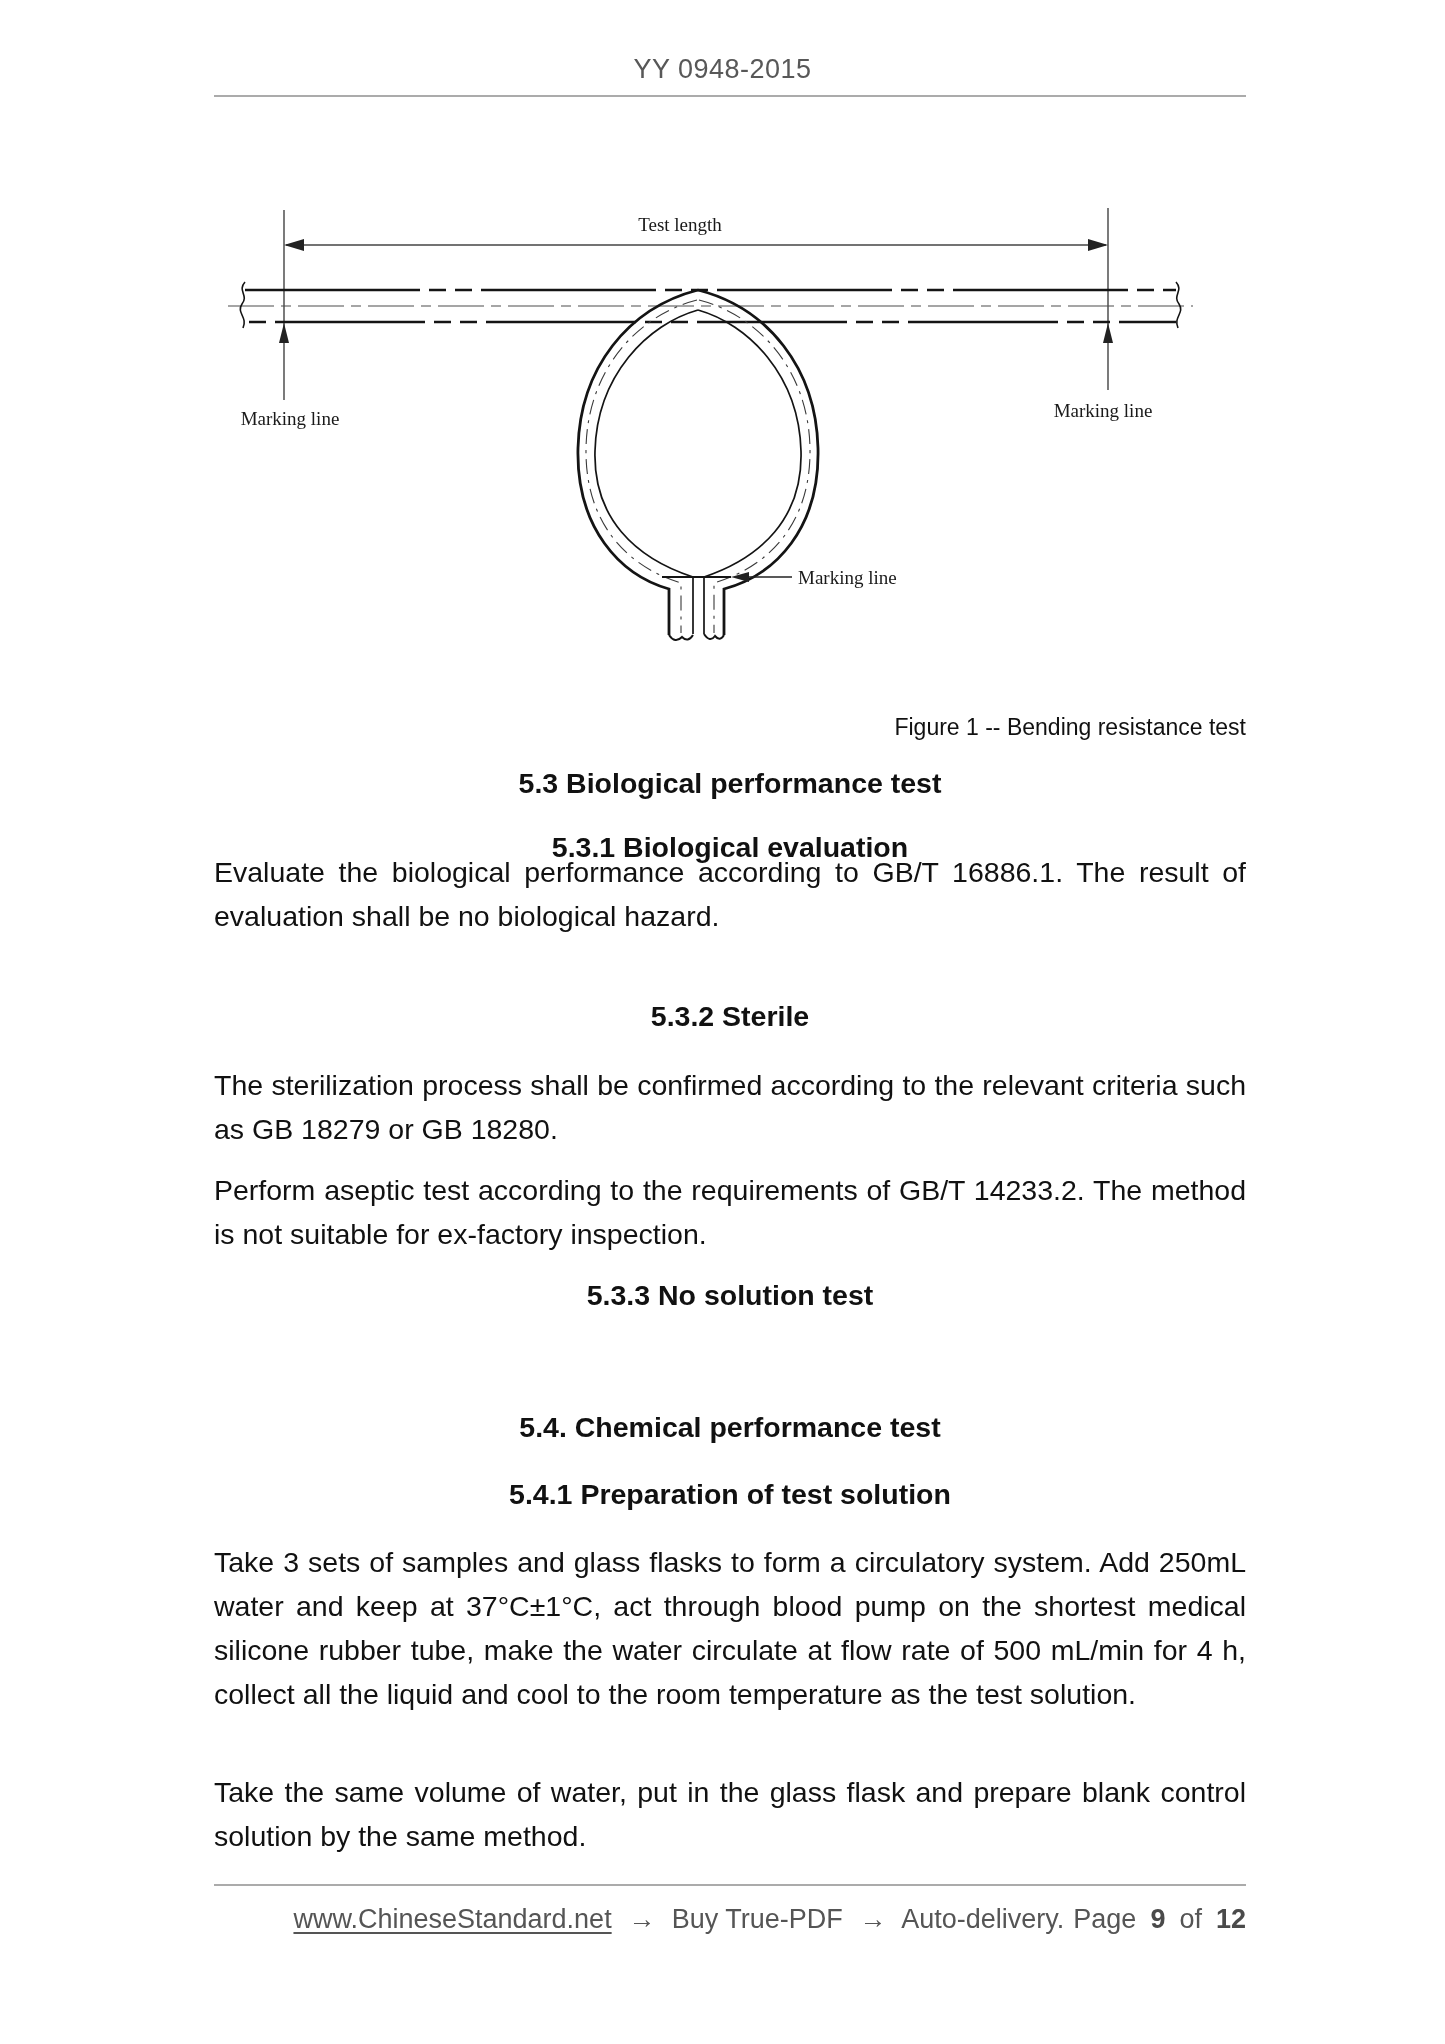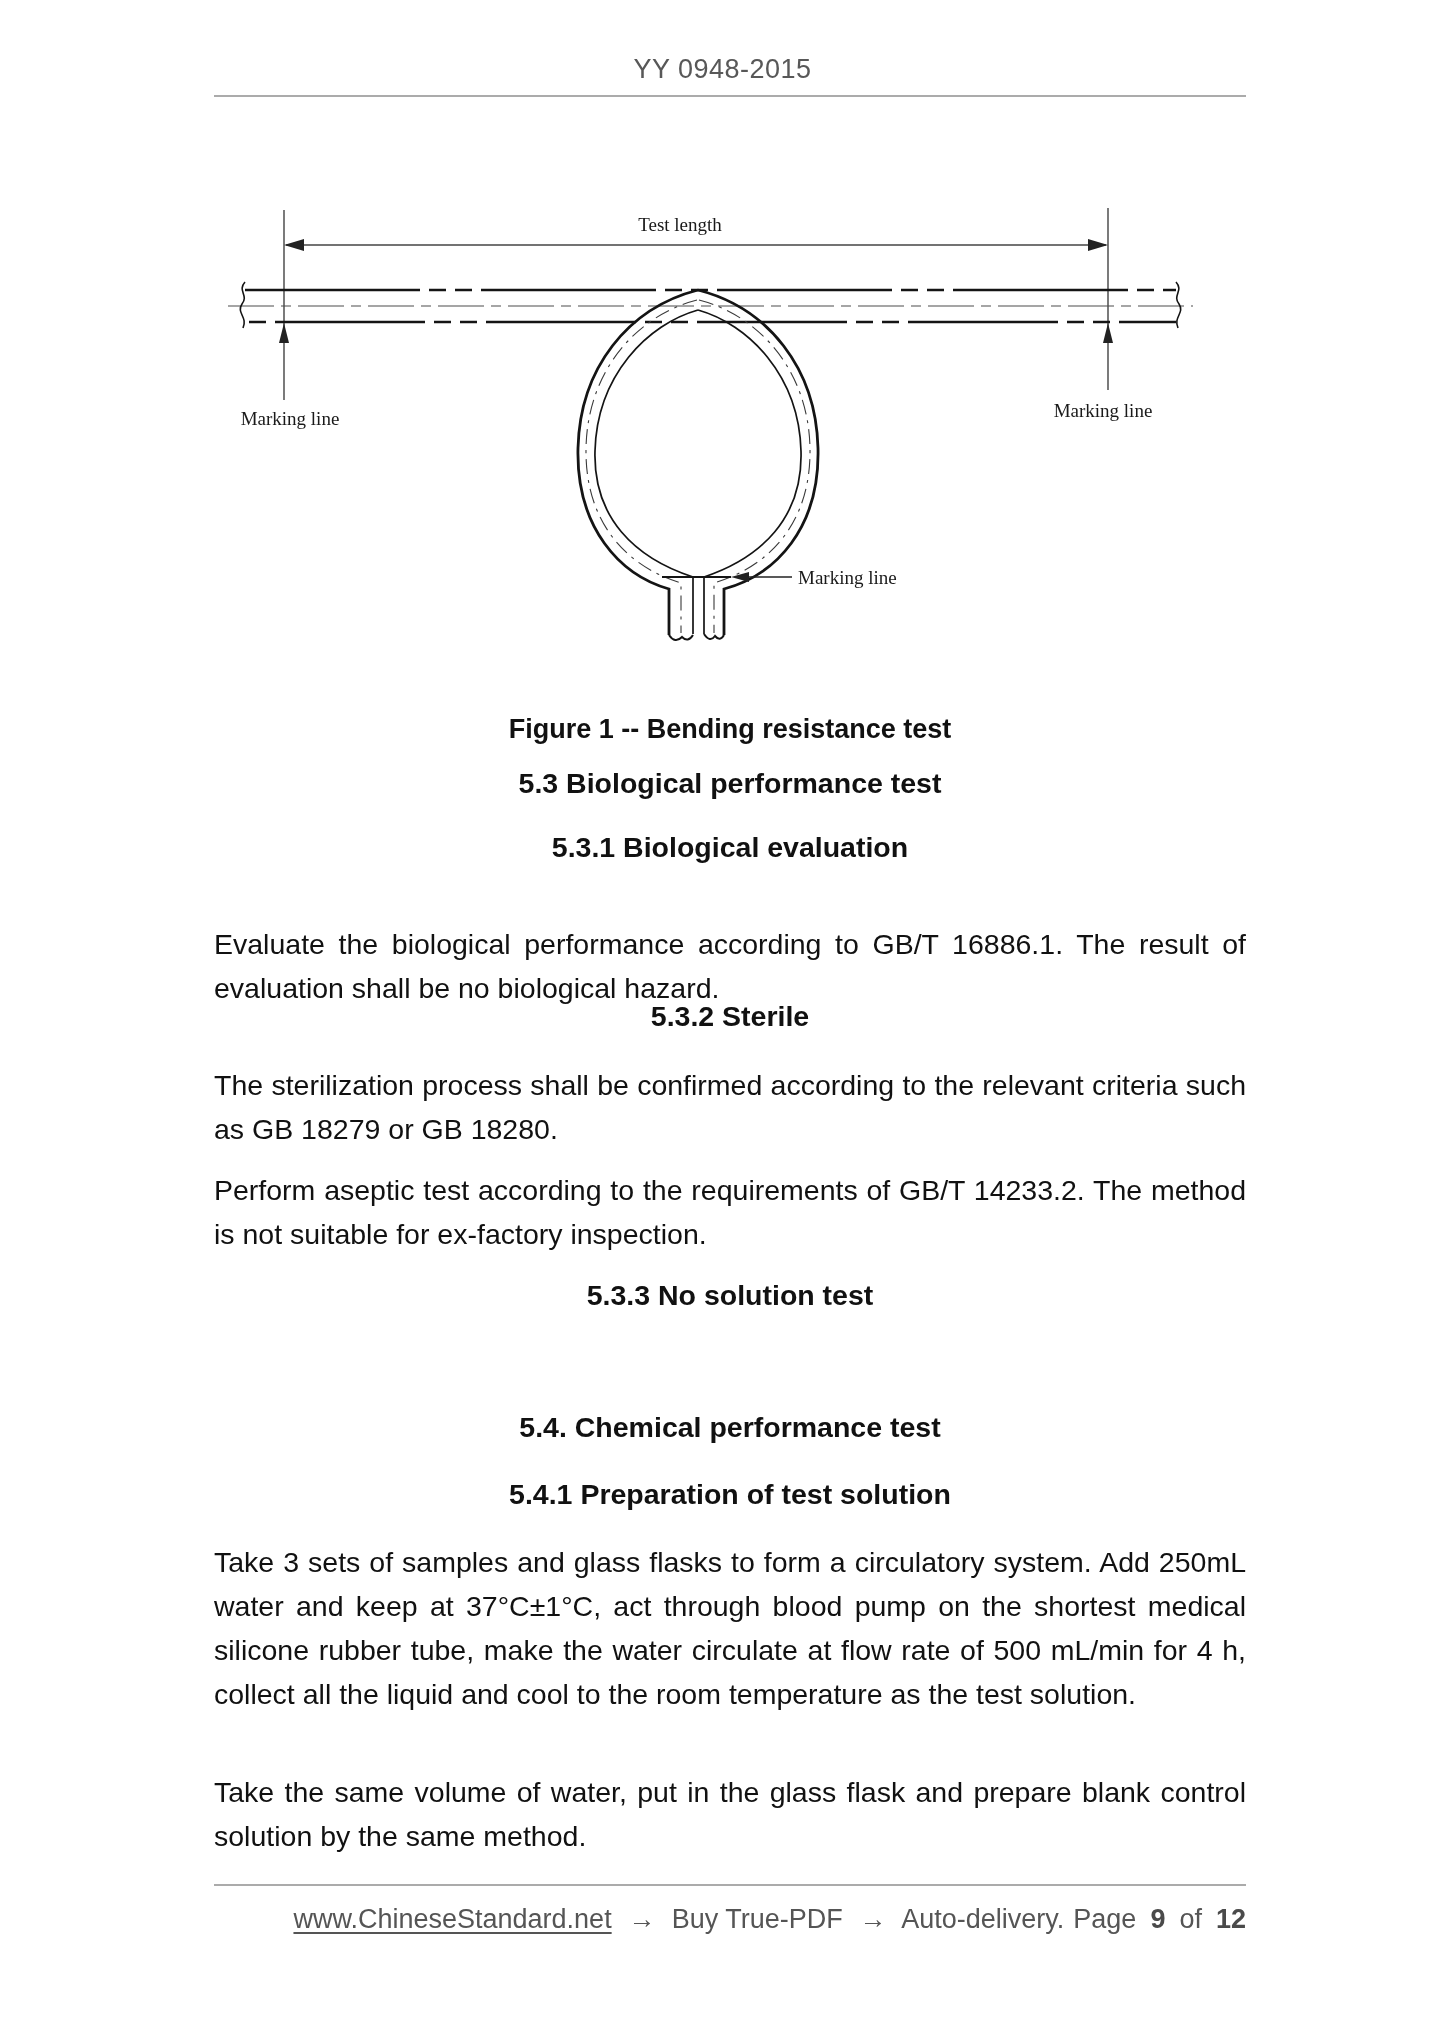--- a/index.html
+++ b/index.html
@@ -22,30 +22,30 @@
   .rule.bottom{top:1884px;}
   .figure-svg{
     position:absolute;left:180px;top:168px;width:1080px;height:505px;
   }
   .figure-svg text{
     font-family:"Liberation Serif", serif;
     font-size:19px;fill:#1a1a1a;
   }
   .abs{position:absolute;left:214px;width:1032px;}
   .caption{
-    top:714px;text-align:center;font-weight:bold;font-size:27px;
+    top:714px;text-align:right;font-weight:normal;font-size:23px;
   }
   .h{font-weight:bold;font-size:28.5px;line-height:34px;text-align:center;}
   .p{
     font-size:28.5px;line-height:44px;
     text-align:justify;text-align-last:left;
   }
   .t-h53 {top:766px;}
   .t-h531{top:830px;}
-  .t-p1  {top:922px;}
+  .t-p1  {top:850px;}
   .t-h532{top:999px;}
   .t-p2  {top:1063px;}
   .t-p3  {top:1168px;}
   .t-h533{top:1278px;}
   .t-p4  {top:1343px;}
   .t-h54 {top:1410px;}
   .t-h541{top:1477px;}
   .t-p5  {top:1540px;}
   .t-p6  {top:1770px;}
   .footer{

